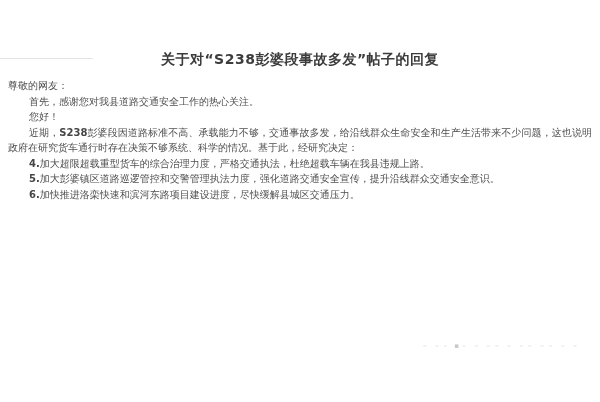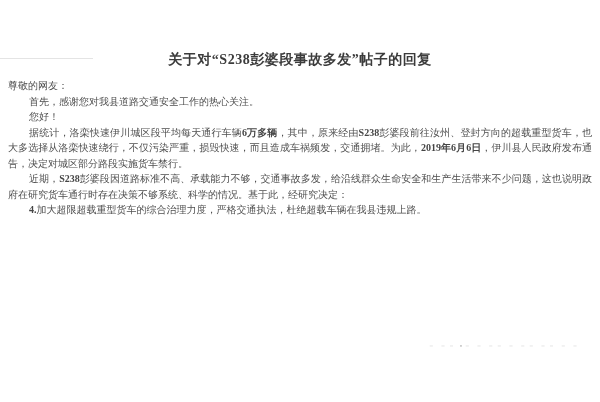--- a/index.html
+++ b/index.html
@@ -8,21 +8,20 @@
     background: #ffffff;
     font-family: "DejaVu Sans", sans-serif;
   }
   .page {
     position: relative;
     width: 600px;
     height: 402px;
     background: #ffffff;
     overflow: hidden;
     filter: blur(0.55px);
-    font-family: Liberation Serif, serif;
   }
   .top-divider {
     position: absolute;
     left: 0;
     top: 58px;
     width: 93px;
     height: 1px;
     background: #e4e4e4;
   }
   .title {
@@ -57,18 +56,19 @@
 </head>
 <body>
 
 <div class="page">
   <div class="top-divider"></div>
   <h1 class="title">关于对“S238彭婆段事故多发”帖子的回复</h1>
   <div class="content" id="paragraphs">
       <p class="para"><span>尊敬的网友：</span></p>
       <p class="para indent"><span>首先，感谢您对我县道路交通安全工作的热心关注。</span></p>
       <p class="para indent"><span>您好！</span></p>
-      <p class="para indent"><span>据统计，洛栾快速伊川城区段平均每天通行车辆</span><span class="bold">6万多辆</span><span>，其中，原来经由</span><span class="bold">S238</span><span>彭婆段前往汝州、登封方向的超载重型货车，也大多选择从洛栾快速绕行，不仅污染严重，损毁快速，而且造成车祸频发，交通拥堵。为此，</span><span class="bold">2019年6月6日</span><span>，伊川县人民政府发布通告，决定对城区部分路段实施货车禁行。</span></p>
       <p class="para indent"><span>近期，</span><span class="bold">S238</span><span>彭婆段因道路标准不高、承载能力不够，交通事故多发，给沿线群众生命安全和生产生活带来不少问题，这也说明政府在研究货车通行时存在决策不够系统、科学的情况。基于此，经研究决定：</span></p>
       <p class="para indent"><span class="bold">4.</span><span>加大超限超载重型货车的综合治理力度，严格交通执法，杜绝超载车辆在我县违规上路。</span></p>
+      <p class="para indent"><span class="bold">5.</span><span>加大彭婆镇区道路巡逻管控和交警管理执法力度，强化道路交通安全宣传，提升沿线群众交通安全意识。</span></p>
+      <p class="para indent"><span class="bold">6.</span><span>加快推进洛栾快速和滨河东路项目建设进度，尽快缓解县城区交通压力。</span></p>
     </div>
   <div class="watermark">－ －－ ▪－ － －－ － －－ －－ － －</div>
 </div>
 
 </body></html>

